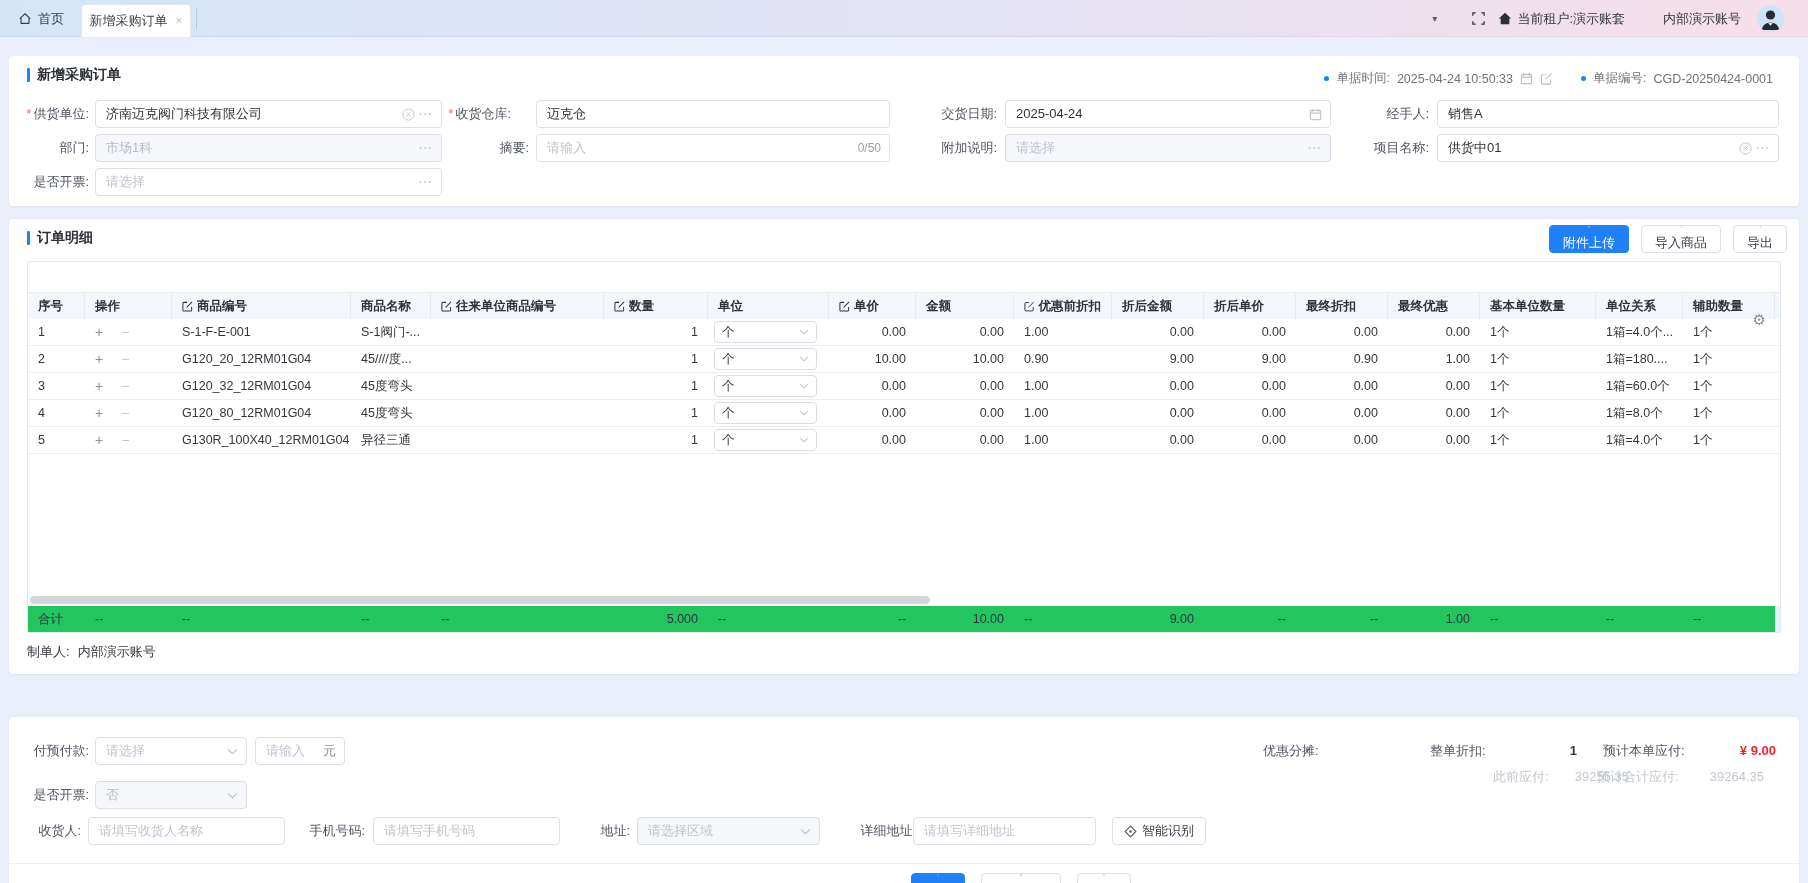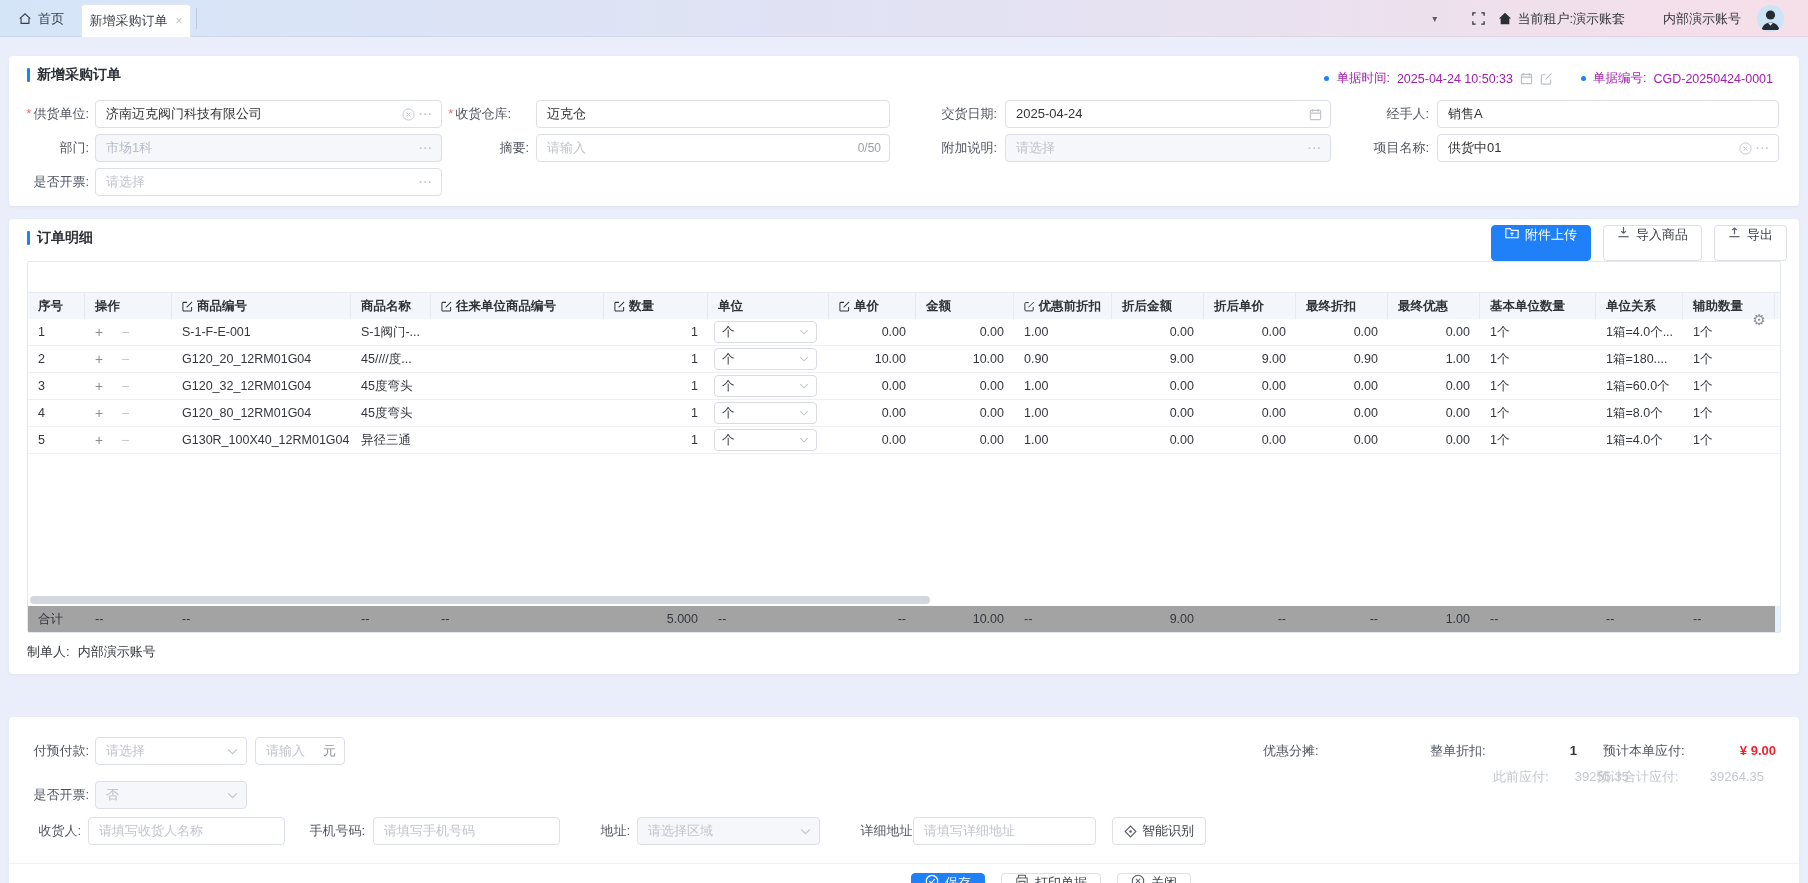--- a/index.html
+++ b/index.html
@@ -29,40 +29,40 @@
   #card1 { left:9px; top:56px; width:1790px; height:150px; }
   #card2 { left:9px; top:219px; width:1790px; height:455px; }
   #card3 { left:9px; top:684px; width:1790px; height:193px;margin-top:33px; }
 
   .sec-title { position:absolute; left:18px; display:flex; align-items:center; gap:7px;
     font-weight:bold; font-size:14px; color:#2b2f36; }
   .sec-title:before { content:""; width:3px; height:14px; background:#2080f7; border-radius:1px; }
 
   
   .doc-info { position:absolute; right:26px; top:14px; display:flex; align-items:center; gap:7px;
-    font-size:12.5px; color:#a21caf; }
+    font-size:12.5px; color:#737373; }
   .dot { width:5px; height:5px; border-radius:50%; background:#2080f7; }
   .doc-info .gap { width:14px; }
 
   
   .flabel { position:absolute; height:28px; line-height:28px; text-align:right; color:#515661; font-size:13px; }
   .req { color:#f56c6c; margin-right:2px; }
   .fbox { position:absolute; height:28px; background:#fff; border:1px solid #dcdfe6; border-radius:4px;
     line-height:26px; padding:0 10px; font-size:13px; color:#333; white-space:nowrap; overflow:hidden; }
   .fbox.disabled { background:#f5f7fa; color:#b6bcc6; }
   .ph { color:#c0c4cc; }
   .r-ic { position:absolute; right:8px; top:0; height:26px; display:flex; align-items:center; gap:4px; color:#c0c4cc; }
   .dots { color:#c0c4cc; font-weight:bold; letter-spacing:1px; font-size:11px; }
   .counter { position:absolute; right:8px; top:0; line-height:26px; color:#9aa0a8; font-size:12px; }
   .suffix { position:absolute; right:8px; top:0; line-height:26px; color:#909399; }
 
   
   .dt-btns { position:absolute; right:12px; top:6px; display:flex; gap:12px; }
-  .btn { height:36px; border-radius:4px; display:flex; gap:6px; padding:0 13px;
-    font-size:13px; background:#fff; border:1px solid #dcdfe6; color:#3c4049; cursor:pointer; }
+  .btn { height:28px; border-radius:4px; display:flex; align-items:center; gap:6px; padding:0 13px;
+    font-size:13px; background:#fff; border:1px solid #dcdfe6; color:#3c4049; cursor:pointer;flex-direction:column; }
   .btn.primary { background:#2080f7; border-color:#2080f7; color:#fff; }
 
   .gear { position:absolute; right:14px; top:49px; color:#8a919f; font-size:15px; }
 
   
   .tbl { position:absolute; left:18px; top:42px; width:1754px; height:372px;
     border:1px solid #e4e8f0; border-radius:2px; display:flex; flex-direction:column; overflow:hidden; background:#fff; }
   .tbl-toolbar { height:30px; flex:none; }
   .t-head { display:flex; flex:none; height:27px; background:#f3f6fb; border-top:1px solid #e8ebf2; }
   .th { flex:none; display:flex; align-items:center; gap:4px; padding:0 10px; font-size:12.5px; font-weight:bold;
@@ -73,21 +73,21 @@
   .td { flex:none; padding:0 10px; line-height:26px; font-size:12.5px; color:#33363c; white-space:nowrap; overflow:hidden; }
   .td.al-right { text-align:right; }
   .tr .row-fill { flex:1 1 auto; background:#fff; }
   .op-plus { color:#8a9096; margin-right:18px; cursor:pointer; font-size:14px; }
   .op-minus { color:#c3c8cf; cursor:pointer; font-size:14px; }
   .unit-sel { margin-top:2px; height:22px; width:103px; border:1px solid #d9dce3; border-radius:4px;
     display:flex; align-items:center; justify-content:space-between; padding:0 7px; line-height:20px; background:#fff; cursor:pointer; }
   .t-spacer { flex:1 1 auto; background:#fff; }
   .hscroll { flex:none; height:12px; position:relative; background:#fff; }
   .hthumb { position:absolute; left:2px; top:2px; width:900px; height:8px; border-radius:4px; background:#d3d6dc; }
-  .t-foot { flex:none; display:flex; height:26px; background:#a3a3a3; }
+  .t-foot { flex:none; display:flex; height:26px; background:#22c55e; }
   .t-foot .td { line-height:26px; }
   .t-foot .row-fill { flex:1 1 auto; background:#e4f2fd; }
 
   .creator { position:absolute; left:18px; top:424px; font-size:13px; color:#33363c; }
   .creator b { font-weight:normal; margin-left:8px; }
 
   
   .sel-chevron { position:absolute; right:8px; top:0; height:26px; display:flex; align-items:center; color:#c0c4cc; }
   .pay-label { position:absolute; font-size:13px; color:#515661; line-height:28px; }
   .pay-val { position:absolute; font-size:13px; line-height:28px; text-align:right; }

